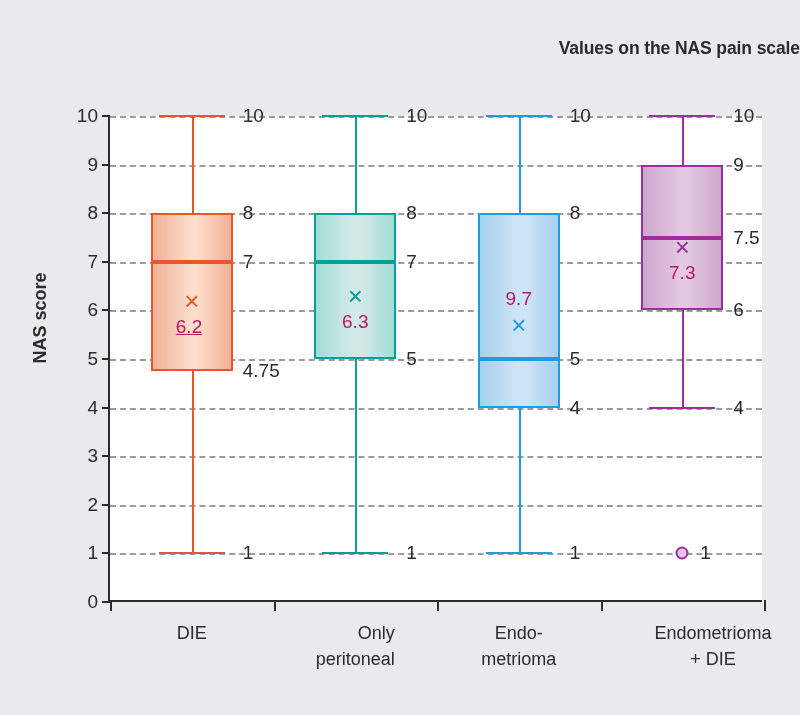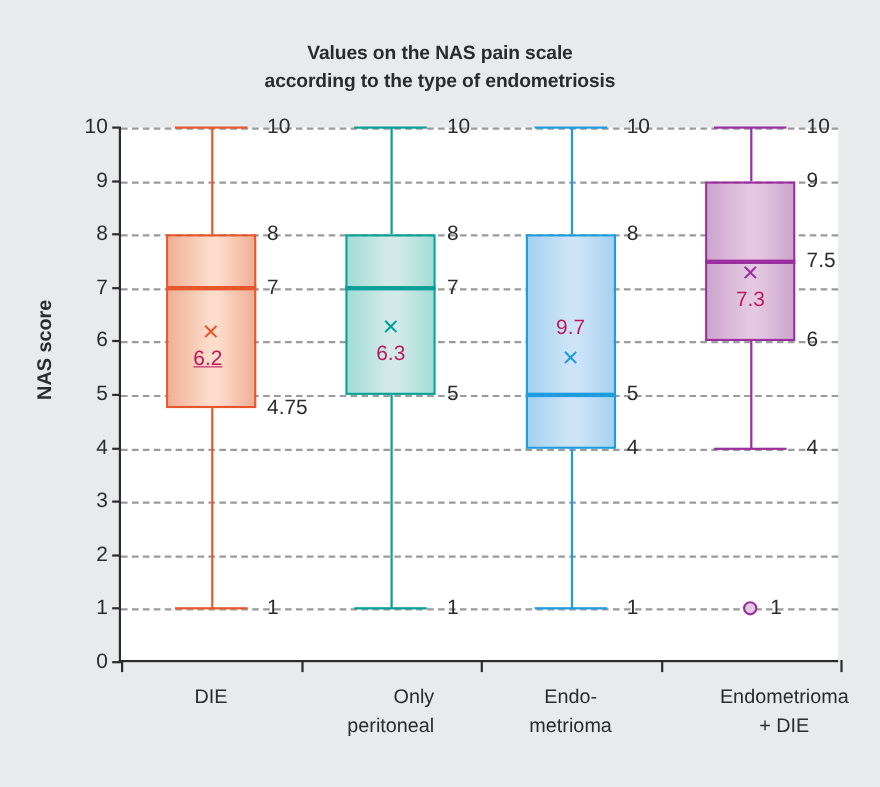--- a/index.html
+++ b/index.html
@@ -25,21 +25,21 @@
     left: 0;
     top: 36px;
     width: 800px;
     text-align: center;
     font-size: 17.5px;
     font-weight: bold;
     color: #2b2b2b;
     line-height: 25px;
     letter-spacing: -0.1px;
   }
-  #title .ln { display: block; }
+  #title .ln { display: block; text-align: right; }
 
   
   #ylabel {
     position: absolute;
     left: -52px;
     top: 300px;
     width: 200px;
     text-align: center;
     font-size: 18px;
     font-weight: bold;
@@ -167,21 +167,20 @@
     transform: translate(-50%, -50%);
   }
 </style>
 </head>
 <body>
 
 <div id="figure">
 
   <div id="title">
     <span class="ln">Values on the NAS pain scale</span>
-    <span class="ln">according to the type of endometriosis</span>
   </div>
 
   <div id="ylabel">NAS score</div>
 
   <div id="plot">
     <div id="grid-layer">
         <div class="ytick-mark" style="top: 486px;"></div>
         <div class="ytick-label" style="top: 486px;">0</div>
         <div class="gridline" style="top: 437.4px;"></div>
         <div class="ytick-mark" style="top: 437.4px;"></div>

